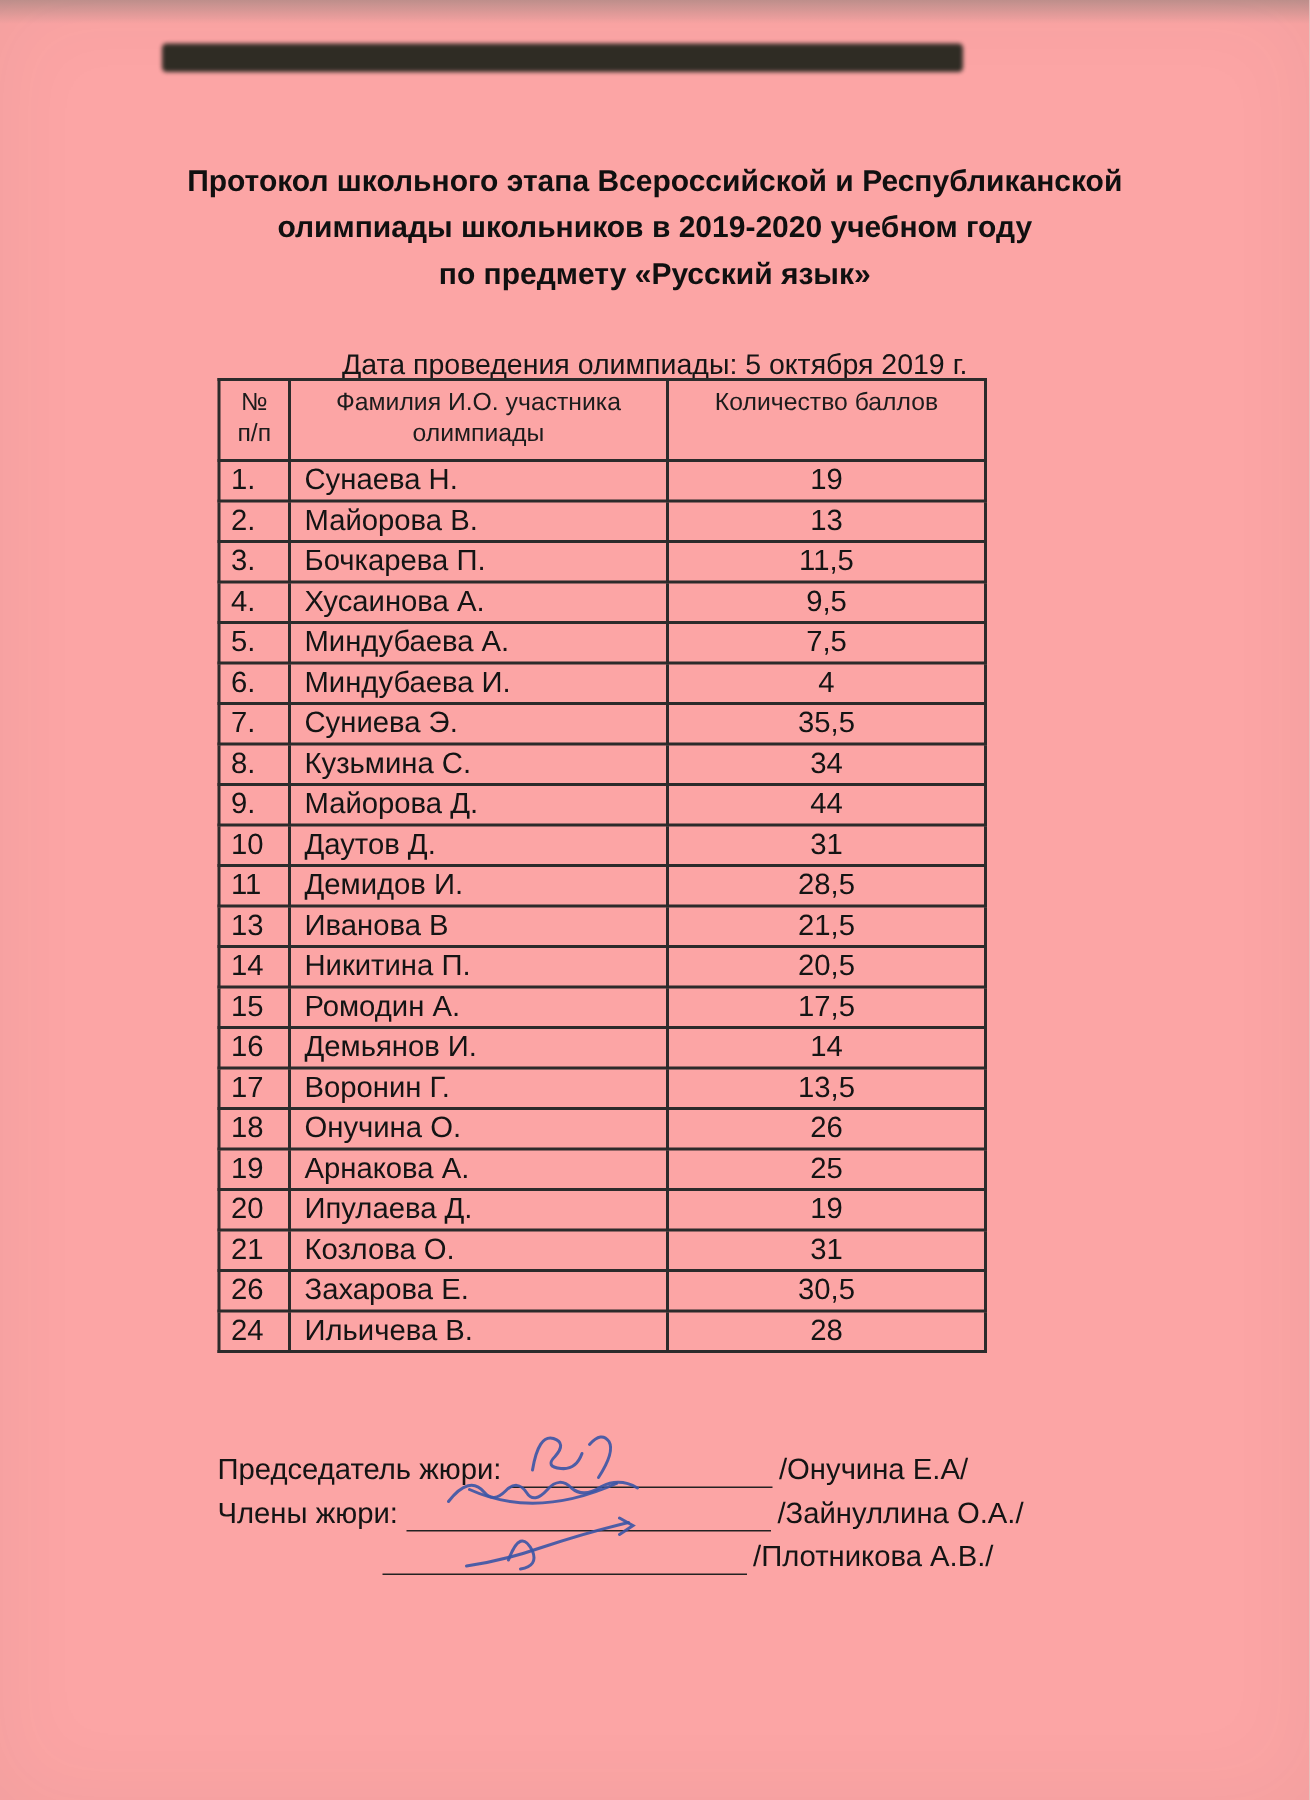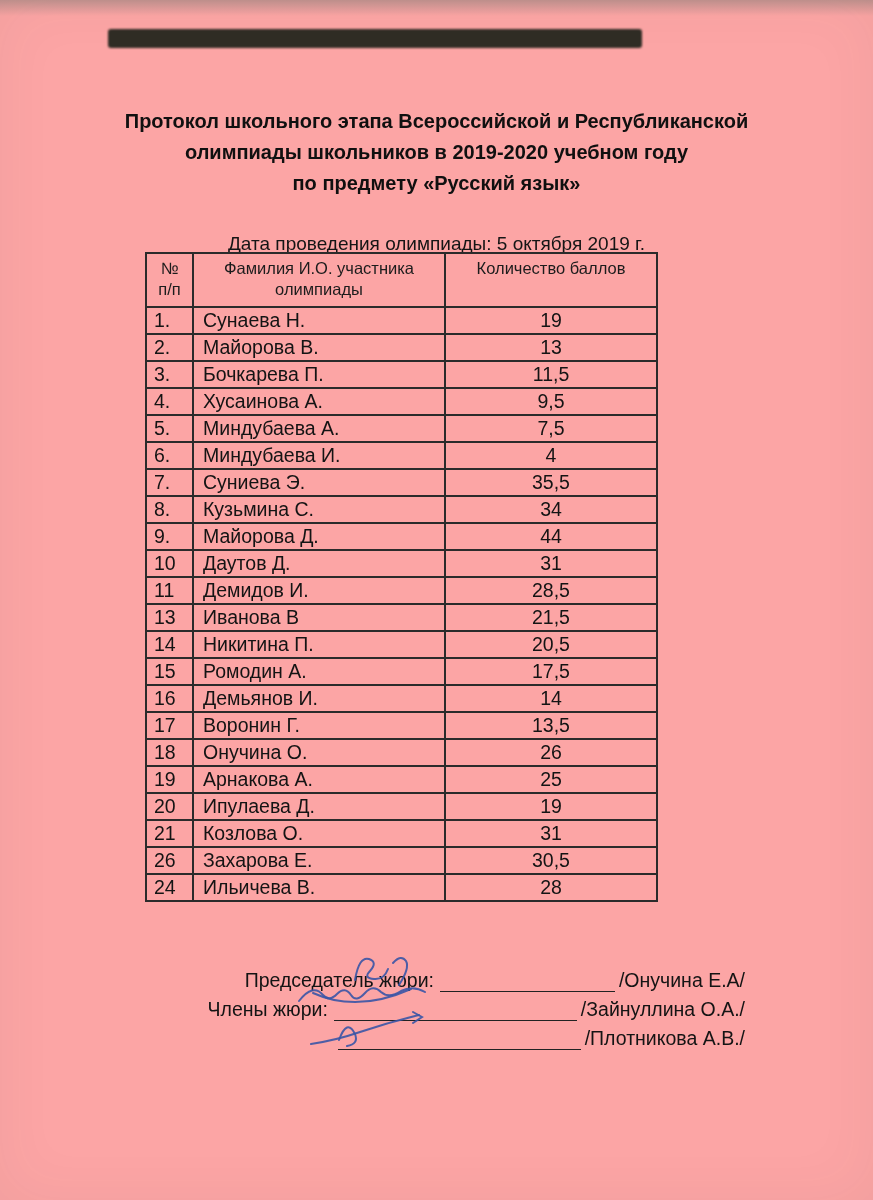--- a/index.html
+++ b/index.html
@@ -47,21 +47,21 @@
   .c-name  { width:246px;margin-top:32px; }
   .c-score { width:206px; }
   table.results td {
     height:25px; padding:0; font-size:19.5px; line-height:25px; color:#141414;
   }
   .td-num   { padding-left:7px !important; }
   .td-name  { padding-left:9px !important; }
   .td-score { text-align:center; }
   .signatures {
     position:absolute; top:966px; left:145px; width:600px;
-    font-size:19.5px; color:#141414;text-align:right;
+    font-size:19.5px; color:#141414;
   }
   .sig-line { height:29px; line-height:29px; white-space:nowrap; }
   .sig-underline {
     display:inline-block; vertical-align:bottom;
     border-bottom:1.6px solid #222; height:22px;
     margin:0 4px 3px 6px;
   }
   .u1 { width:175px; }
   .u2 { width:243px; }
   .indent3 { margin-left:110px; }

